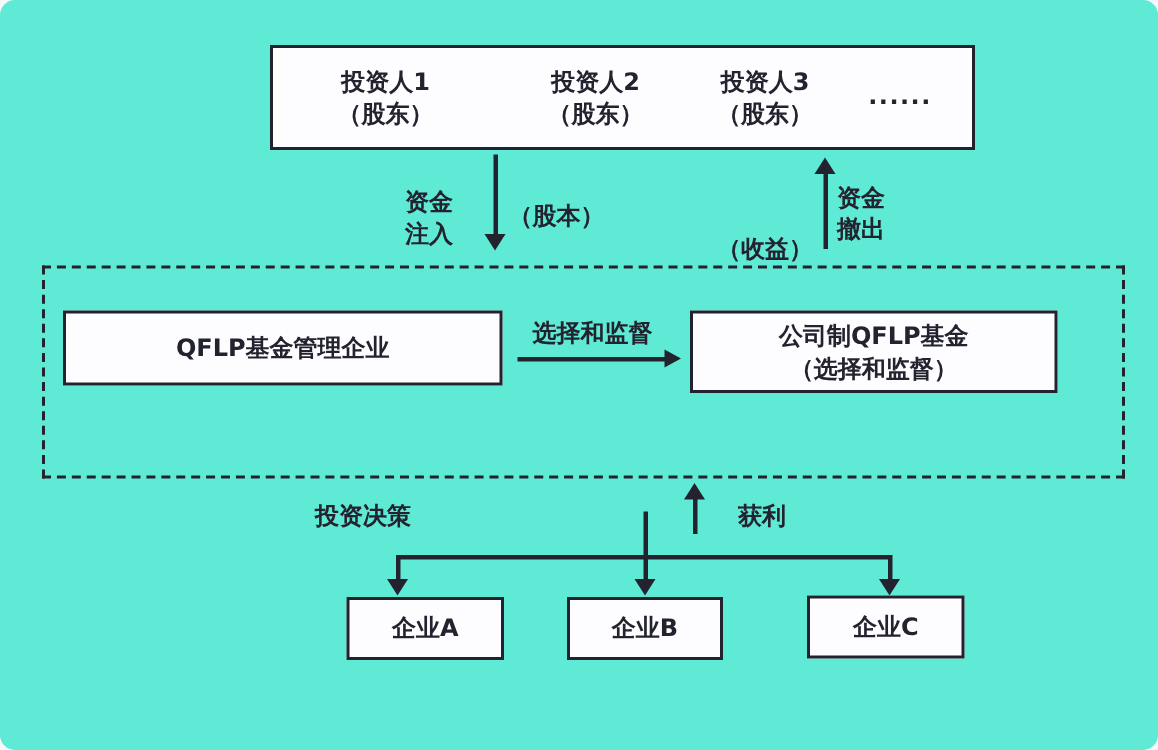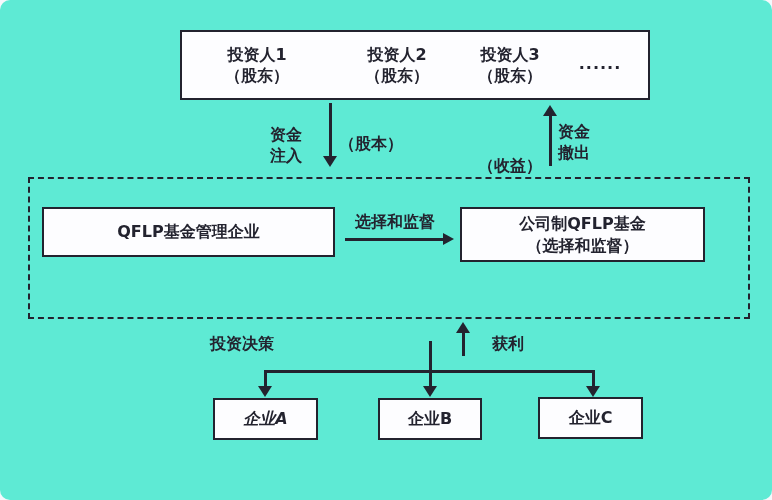--- a/index.html
+++ b/index.html
@@ -158,21 +158,21 @@
   <div class="hline" style="left:264px; top:370px; width:330px;"></div>
 
   <div class="vline" style="left:264px; top:370px; height:18px;"></div>
   <div class="arrowhead down" style="left:258px; top:386px;"></div>
 
   <div class="arrowhead down" style="left:423px; top:386px;"></div>
 
   <div class="vline" style="left:592px; top:370px; height:18px;"></div>
   <div class="arrowhead down" style="left:586px; top:386px;"></div>
 
-  <div class="box" style="left:213px; top:398px; width:105px; height:42px;font-style:italic;">
+  <div class="box" style="left:231px; top:398px; width:105px; height:42px;">
     <div>企业A</div>
   </div>
   <div class="box" style="left:378px; top:398px; width:104px; height:42px;">
     <div>企业B</div>
   </div>
   <div class="box" style="left:538px; top:397px; width:105px; height:42px;">
     <div>企业C</div>
   </div>
 
 

